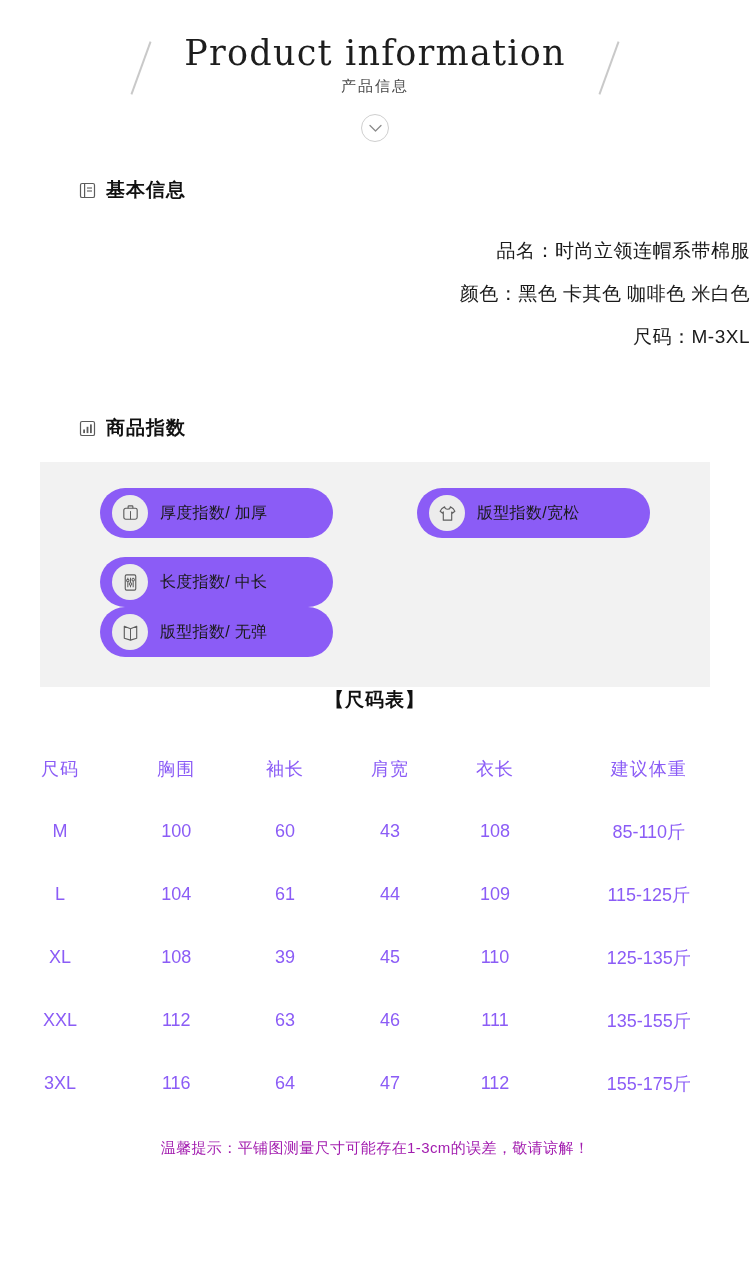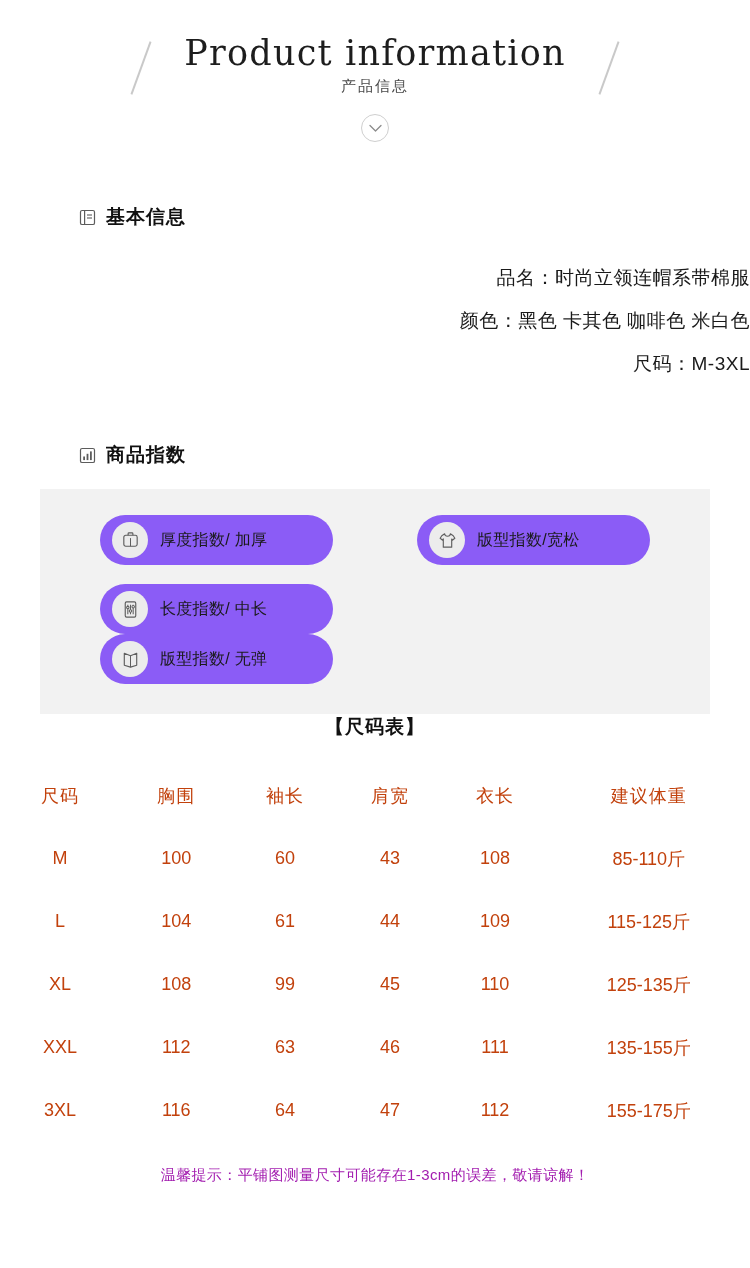--- a/index.html
+++ b/index.html
@@ -77,21 +77,21 @@
     align-items: center;
     justify-content: center;
   }
   .section-head .sec-title {
     font-size: 19px;
     font-weight: bold;
     letter-spacing: 1px;
     color: #111;
   }
 
-  #basic-info-head { margin-top: 62px; align-items: center; }
+  #basic-info-head { margin-top: 35px; align-items: center; }
   #index-head { margin-top: 57px; }
 
   
   .info-list {
     margin: 26px 0 0 148px;
     text-align: right;
   }
   .info-line {
     font-size: 19px;
     line-height: 43px;
@@ -149,21 +149,21 @@
   table.size-table {
     width: 100%;
     border-collapse: collapse;
     margin-top: 24px;
   }
   table.size-table th,
   table.size-table td {
     text-align: center;
     font-size: 18px;
     font-weight: normal;
-    color: #c2410c;
+    color: #8b5cf6;
     height: 61px;
     vertical-align: middle;
   }
   table.size-table th { letter-spacing: 1px; }
   table.size-table col.c0 { width: 16%; }
   table.size-table col.c1 { width: 15%; }
   table.size-table col.c2 { width: 14%; }
   table.size-table col.c3 { width: 14%; }
   table.size-table col.c4 { width: 14%; }
   table.size-table col.c5 { width: 27%; }
@@ -305,21 +305,21 @@
       <td>L</td>
       <td>104</td>
       <td>61</td>
       <td>44</td>
       <td>109</td>
       <td>115-125斤</td>
     </tr>
     <tr>
       <td>XL</td>
       <td>108</td>
-      <td>99</td>
+      <td>39</td>
       <td>45</td>
       <td>110</td>
       <td>125-135斤</td>
     </tr>
     <tr>
       <td>XXL</td>
       <td>112</td>
       <td>63</td>
       <td>46</td>
       <td>111</td>

